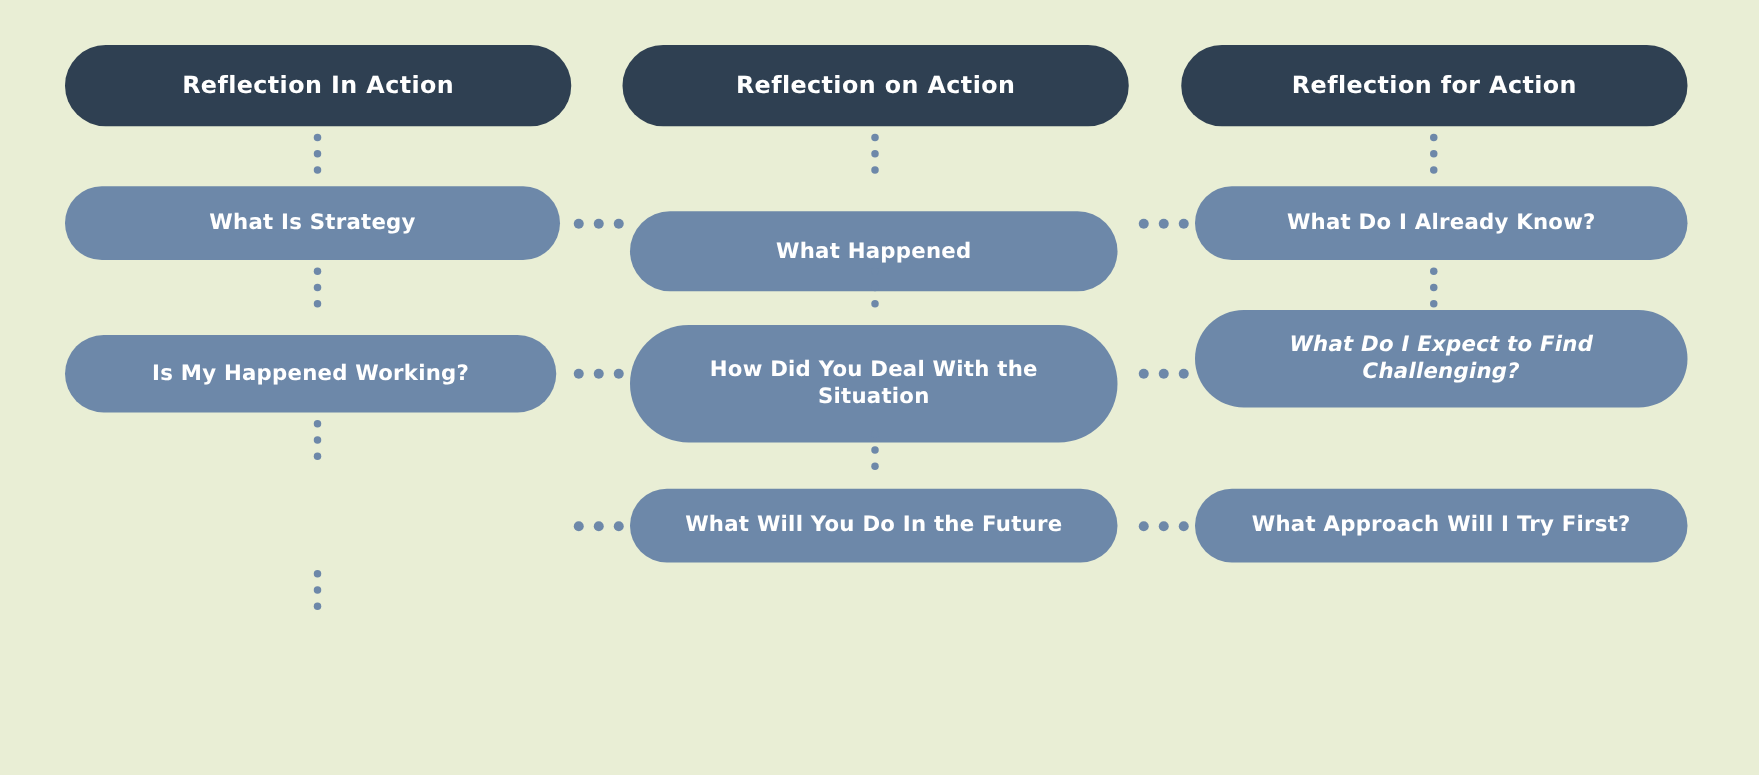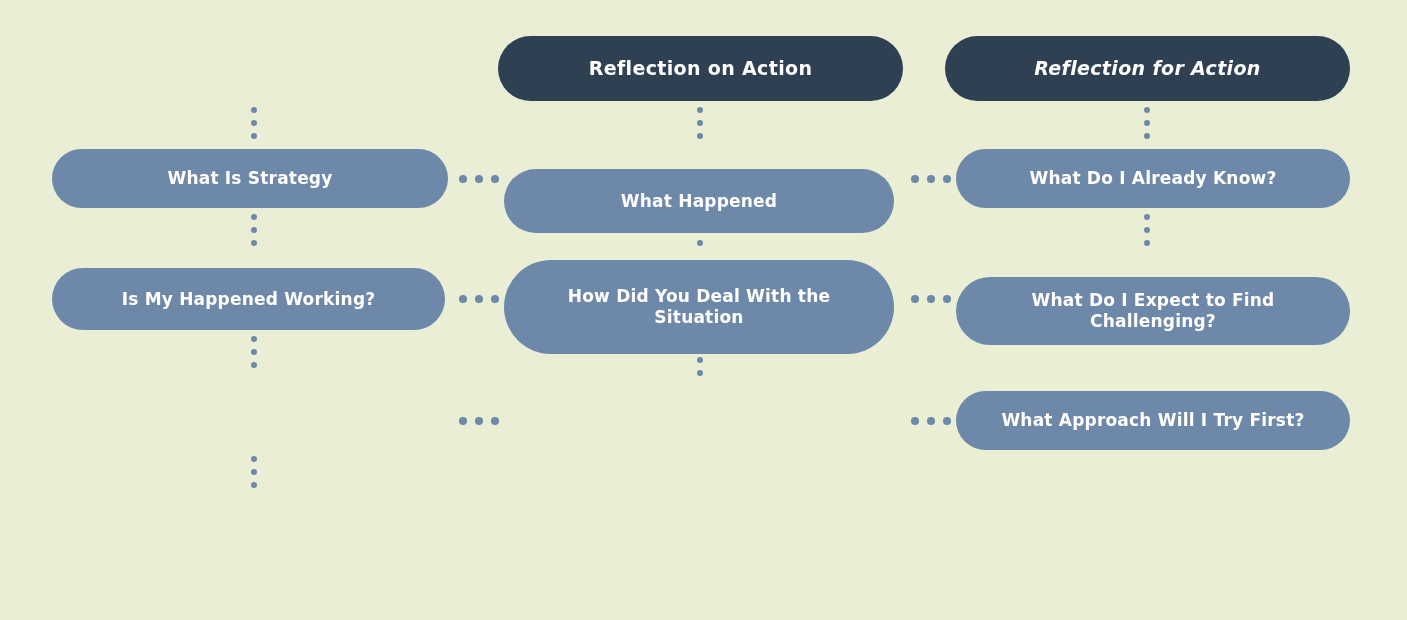--- a/index.html
+++ b/index.html
@@ -89,20 +89,21 @@
     background: #6d88a9;
   }
 </style>
 </head>
 <body>
 
 <div id="board">
 
   <div class="column col-0">
 
+    <div class="pill header" style="left:0; top:36px; width:405px; height:65px;">Reflection In Action</div>
 
     <div class="vdots" style="left:194px; top:106px; width:16px; height:34px;">
       <span class="dot"></span>
       <span class="dot"></span>
       <span class="dot"></span>
     </div>
 
     <div class="pill node" style="left:0; top:149px; width:396px; height:59px;">What Is Strategy</div>
 
     <div class="vdots" style="left:194px; top:213px; width:16px; height:34px;">
@@ -147,41 +148,42 @@
     </div>
 
     <div class="pill node" style="left:6px; top:260px; width:390px; height:94px;">How Did You Deal With the Situation</div>
 
     <div class="vdots" style="left:194px; top:343px; width:16px; height:34px;">
       <span class="dot"></span>
       <span class="dot"></span>
       <span class="dot"></span>
     </div>
 
+    <div class="pill node" style="left:6px; top:391px; width:390px; height:59px;">What Will You Do In the Future</div>
   </div>
 
   <div class="column col-2">
 
-    <div class="pill header" style="left:0; top:36px; width:405px; height:65px;font-style:italic;">Reflection for Action</div>
+    <div class="pill header" style="left:0; top:36px; width:405px; height:65px;">Reflection for Action</div>
 
     <div class="vdots" style="left:194px; top:106px; width:16px; height:34px;">
       <span class="dot"></span>
       <span class="dot"></span>
       <span class="dot"></span>
     </div>
 
     <div class="pill node" style="left:11px; top:149px; width:394px; height:59px;">What Do I Already Know?</div>
 
     <div class="vdots" style="left:194px; top:213px; width:16px; height:34px;">
       <span class="dot"></span>
       <span class="dot"></span>
       <span class="dot"></span>
     </div>
 
-    <div class="pill node" style="left:11px; top:277px; width:394px; height:68px;">What Do I Expect to Find Challenging?</div>
+    <div class="pill node" style="left:11px; top:248px; width:394px; height:78px;font-style:italic;">What Do I Expect to Find Challenging?</div>
 
     <div class="pill node" style="left:11px; top:391px; width:394px; height:59px;">What Approach Will I Try First?</div>
   </div>
 
   <div class="hdots" style="left:459px; top:174px; width:40px; height:10px;">
     <span class="dot"></span>
     <span class="dot"></span>
     <span class="dot"></span>
   </div>
   <div class="hdots" style="left:459px; top:294px; width:40px; height:10px;">

